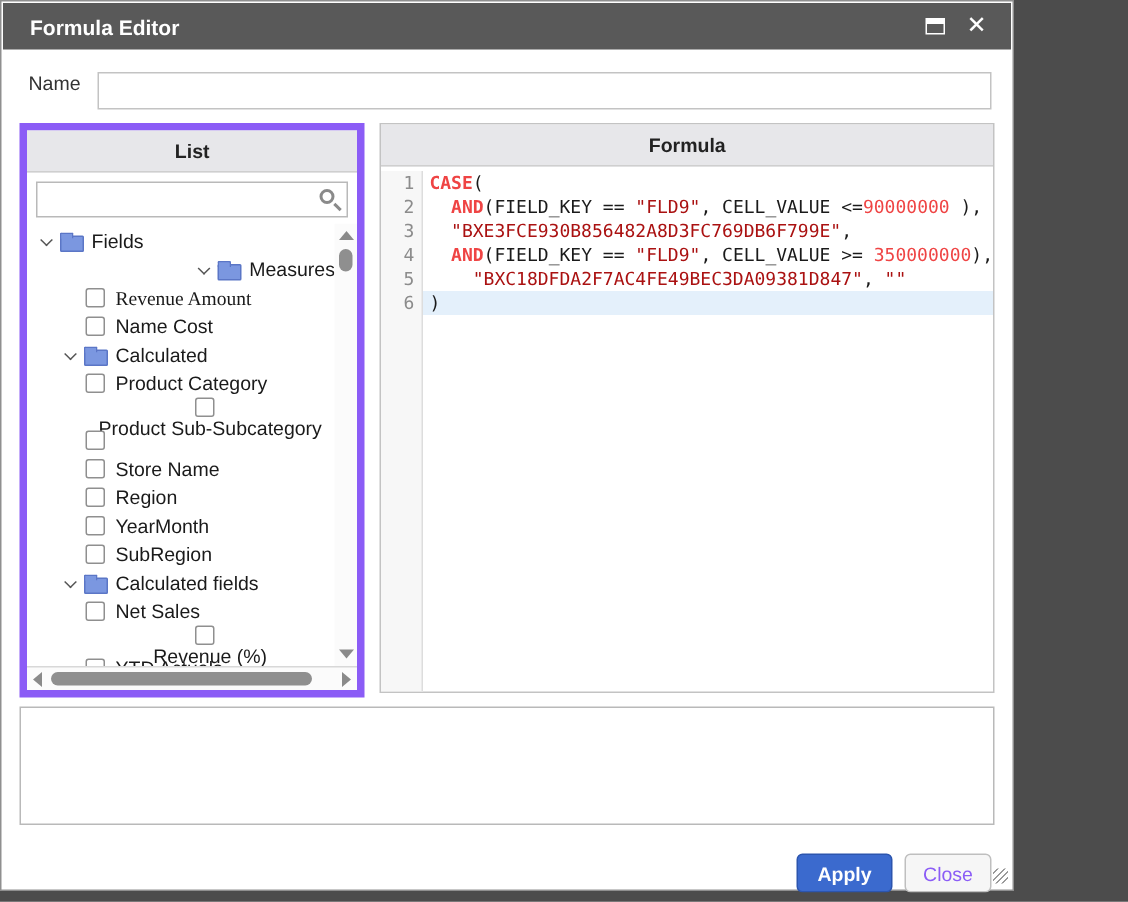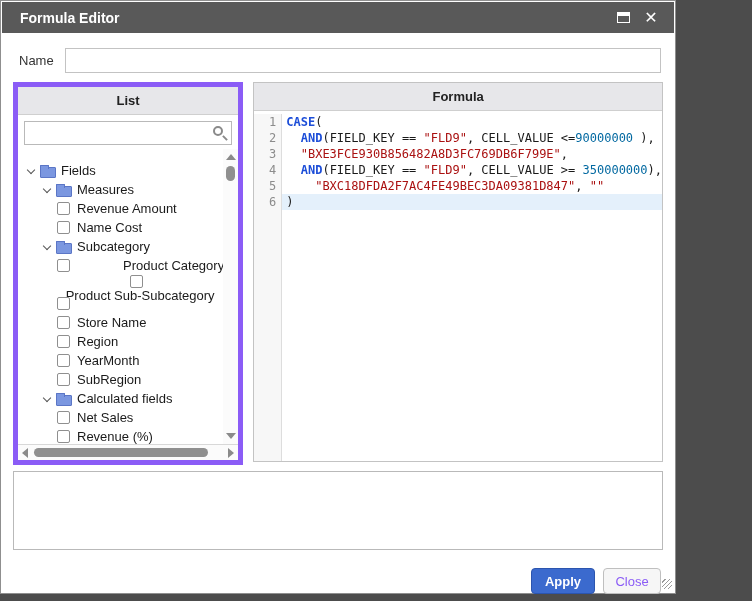--- a/index.html
+++ b/index.html
@@ -19,21 +19,21 @@
   .titlebar {
     height:31px; margin:1px; background:#595959; color:#fff;
     display:flex; align-items:center; padding:0 12px 0 18px;
     font-size:14px; font-weight:bold; flex:0 0 auto;
   }
   .titlebar .spacer { flex:1; }
   .win-btn { width:22px; height:22px; display:flex; align-items:center; justify-content:center; cursor:pointer; margin-left:6px; }
   .maximize-glyph { width:13px; height:11px; border:1px solid #fff; border-top:4px solid #fff; background:transparent; }
   .close-glyph { font-size:16px; font-weight:normal; color:#fff; line-height:1; }
   
-  .name-row { display:flex; align-items:center; padding:14px 14px 9px 18px; gap:11px; flex:0 0 auto; }
+  .name-row { display:flex; align-items:flex-start; padding:14px 14px 9px 18px; gap:11px; flex:0 0 auto; }
   .name-row label { font-size:13px; color:#333; }
   .name-row input {
     flex:1; height:25px; border:1px solid #c3c3c3; background:#fff;
     font-size:13px; padding:0 6px; outline:none;
   }
   
   .main { display:flex; gap:10px; padding:0 12px; align-items:flex-start; flex:0 0 auto; }
   .panel-header {
     height:28px; line-height:27px; background:#e7e7ea; border-bottom:1px solid #cfcfcf;
     text-align:center; font-weight:bold; font-size:13px; color:#222; flex:0 0 auto;
@@ -95,23 +95,23 @@
   }
   .editor {
     flex:1; display:flex; overflow:hidden; padding-top:3px;
     font-family:"DejaVu Sans Mono", monospace; font-size:12px; line-height:16px;
     cursor:text;
   }
   .gutter { width:28px; background:#f7f7f7; border-right:1px solid #dddddd; color:#8c8c8c; text-align:right; padding-right:5px; flex:0 0 auto; }
   .codecol { flex:1; padding-left:4px; }
   .code-line { white-space:pre; height:16px; }
   .code-line.active { background:#e4f0fb; margin-left:-4px; padding-left:4px; }
-  .tok-k { color:#1d4ed8; font-weight:bold; }
+  .tok-k { color:#ef4444; font-weight:bold; }
   .tok-s { color:#aa1111; }
-  .tok-n { color:#0369a1; }
+  .tok-n { color:#ef4444; }
   .tok-p { color:#1a1a1a; }
   
   .desc-wrap { padding:6px 12px 0 12px; flex:0 0 auto; }
   .desc-wrap textarea {
     width:100%; height:79px; border:1px solid #b9b9b9; resize:none; outline:none;
     font-family:"Liberation Sans", sans-serif; font-size:13px; padding:4px 6px;
   }
   .footer { display:flex; justify-content:flex-end; gap:8px; padding:14px 14px 0 0; flex:0 0 auto; }
   .btn { height:26px; border-radius:4px; font-size:13px; cursor:pointer; font-family:"Liberation Sans", sans-serif; }
   .btn-apply { width:64px; background:#3b6ace; border:1px solid #2c55ae; color:#fff; font-weight:bold; }
@@ -151,80 +151,80 @@
         <div class="search-box">
           <input type="text" value="" style="">
           <span class="search-icon">
             <span class="lens"></span>
               <span class="tail"></span>
           </span>
         </div>
       </div>
       <div class="tree-area">
         <div class="tree" id="tree">
-            <div class="tree-row" style="padding-left: 7px; margin-top: 10px;">
+            <div class="tree-row" style="padding-left: 7px;">
               <span class="chev"></span>
               <span class="folder"></span>
               <span>Fields</span>
             </div>
+            <div class="tree-row" style="padding-left: 23px; justify-content: flex-end;">
+              <span class="chev"></span>
+              <span class="folder"></span>
+              <span>Measures</span>
+            </div>
+            <div class="tree-row" style="padding-left: 39px; font-family: Liberation Serif, serif;">
+              <span class="cb"></span>
+              <span>Revenue Amount</span>
+            </div>
+            <div class="tree-row" style="padding-left: 39px;">
+              <span class="cb"></span>
+              <span>Name Cost</span>
+            </div>
             <div class="tree-row" style="padding-left: 23px;">
               <span class="chev"></span>
               <span class="folder"></span>
-              <span>Measures</span>
-            </div>
-            <div class="tree-row" style="padding-left: 39px;">
-              <span class="cb"></span>
-              <span>Revenue Amount</span>
-            </div>
-            <div class="tree-row" style="padding-left: 39px;">
-              <span class="cb"></span>
-              <span>Name Cost</span>
+              <span>Calculated</span>
+            </div>
+            <div class="tree-row" style="padding-left: 39px;">
+              <span class="cb"></span>
+              <span>Product Category</span>
+            </div>
+            <div class="tree-row" style="padding-left: 39px; flex-direction: column;">
+              <span class="cb"></span>
+              <span>Product Sub-Subcategory</span>
+            </div>
+            <div class="tree-row" style="padding-left: 39px;">
+              <span class="cb"></span>
+            </div>
+            <div class="tree-row" style="padding-left: 39px;">
+              <span class="cb"></span>
+              <span>Store Name</span>
+            </div>
+            <div class="tree-row" style="padding-left: 39px;">
+              <span class="cb"></span>
+              <span>Region</span>
+            </div>
+            <div class="tree-row" style="padding-left: 39px;">
+              <span class="cb"></span>
+              <span>YearMonth</span>
+            </div>
+            <div class="tree-row" style="padding-left: 39px;">
+              <span class="cb"></span>
+              <span>SubRegion</span>
             </div>
             <div class="tree-row" style="padding-left: 23px;">
               <span class="chev"></span>
               <span class="folder"></span>
-              <span>Subcategory</span>
-            </div>
-            <div class="tree-row" style="padding-left: 39px; gap: 46px;">
-              <span class="cb"></span>
-              <span>Product Category</span>
+              <span>Calculated fields</span>
+            </div>
+            <div class="tree-row" style="padding-left: 39px;">
+              <span class="cb"></span>
+              <span>Net Sales</span>
             </div>
             <div class="tree-row" style="padding-left: 39px; flex-direction: column;">
-              <span class="cb"></span>
-              <span>Product Sub-Subcategory</span>
-            </div>
-            <div class="tree-row" style="padding-left: 39px;">
-              <span class="cb"></span>
-            </div>
-            <div class="tree-row" style="padding-left: 39px;">
-              <span class="cb"></span>
-              <span>Store Name</span>
-            </div>
-            <div class="tree-row" style="padding-left: 39px;">
-              <span class="cb"></span>
-              <span>Region</span>
-            </div>
-            <div class="tree-row" style="padding-left: 39px;">
-              <span class="cb"></span>
-              <span>YearMonth</span>
-            </div>
-            <div class="tree-row" style="padding-left: 39px;">
-              <span class="cb"></span>
-              <span>SubRegion</span>
-            </div>
-            <div class="tree-row" style="padding-left: 23px;">
-              <span class="chev"></span>
-              <span class="folder"></span>
-              <span>Calculated fields</span>
-            </div>
-            <div class="tree-row" style="padding-left: 39px;">
-              <span class="cb"></span>
-              <span>Net Sales</span>
-            </div>
-            <div class="tree-row" style="padding-left: 39px;">
               <span class="cb"></span>
               <span>Revenue (%)</span>
             </div>
             <div class="tree-row" style="padding-left: 39px;">
               <span class="cb"></span>
               <span>YTD Actuals</span>
             </div>
           </div>
         <div class="vsb">
           <span class="arr-up"></span>

